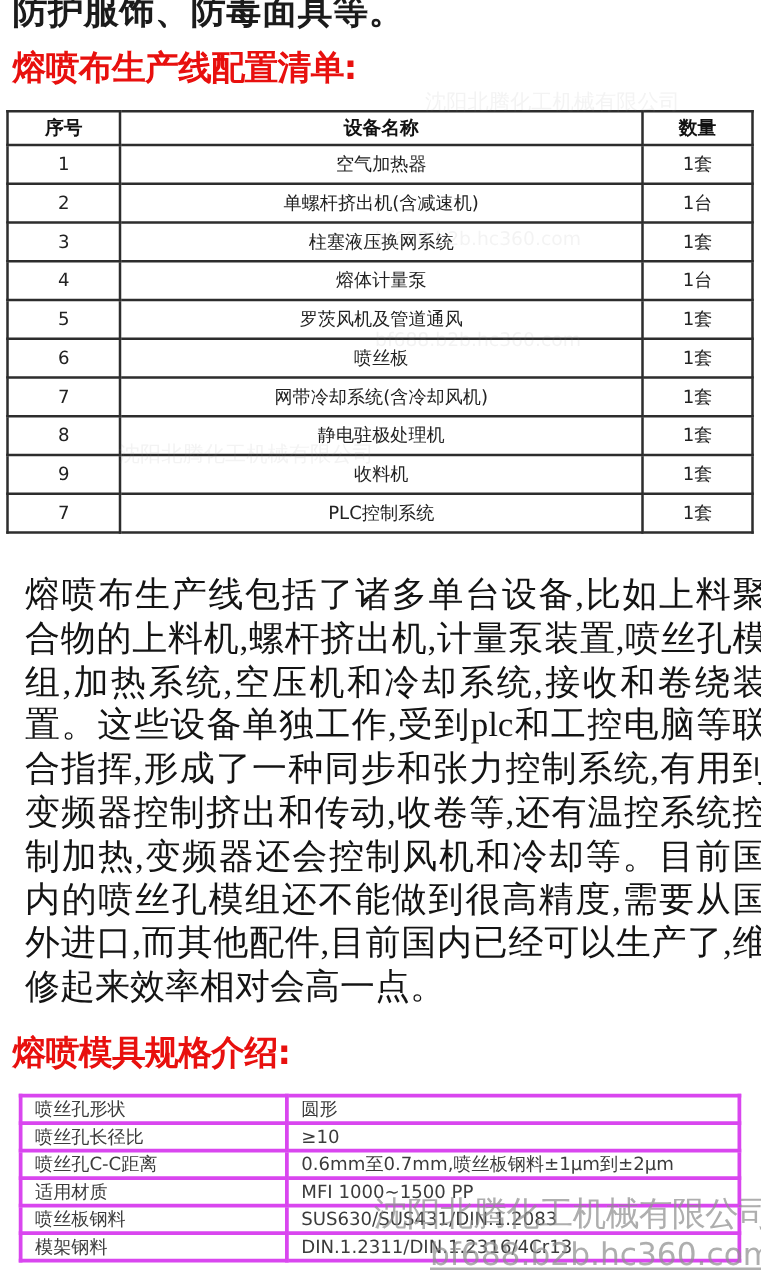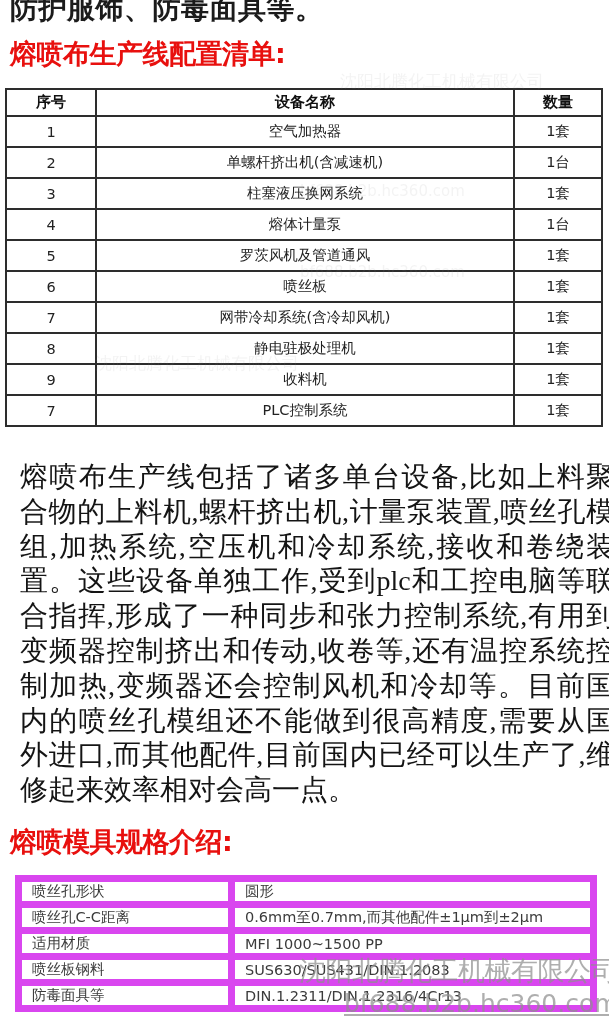--- a/index.html
+++ b/index.html
@@ -44,21 +44,21 @@
     font-size:28px;line-height:34.8px;color:#141414;font-weight:500;
     text-align:justify;text-justify:inter-ideograph;font-family:Liberation Serif, serif;
   }
   
   table.spec{
     position:absolute;top:875px;left:15px;width:575px;
     border-collapse:collapse;table-layout:fixed;
     font-size:14.5px;color:#3b3b3b;
   }
   table.spec td{
-    height:19px;border:7px solid #d946ef;
+    height:19px;border:3px solid #d946ef;
     padding:0 4px 0 10px;text-align:left;vertical-align:middle;
     white-space:nowrap;overflow:hidden;
   }
   
   .wm{position:absolute;color:#8f8f8f;white-space:nowrap;pointer-events:none;}
   .wm-company{top:953px;left:299px;font-size:27px;opacity:0.72;letter-spacing:-0.5px;}
   .wm-url{top:989px;left:344px;font-size:25px;opacity:0.72;text-decoration:underline;}
   .wm-faint{font-size:17px;opacity:0.10;}
   .wm-f1{top:70px;left:340px;}
   .wm-f2{top:182px;left:300px;font-size:15px;}
@@ -149,33 +149,37 @@
     <colgroup>
         <col style="width:213px">
         <col style="width:362px">
       </colgroup>
   <tbody>
         <tr>
           <td>喷丝孔形状</td>
           <td>圆形</td>
         </tr>
         <tr>
+          <td>喷丝孔长径比</td>
+          <td>≥10</td>
+        </tr>
+        <tr>
           <td>喷丝孔C-C距离</td>
-          <td>0.6mm至0.7mm,而其他配件±1μm到±2μm</td>
+          <td>0.6mm至0.7mm,喷丝板钢料±1μm到±2μm</td>
         </tr>
         <tr>
           <td>适用材质</td>
           <td>MFI 1000~1500 PP</td>
         </tr>
         <tr>
           <td>喷丝板钢料</td>
           <td>SUS630/SUS431/DIN.1.2083</td>
         </tr>
         <tr>
-          <td>防毒面具等</td>
+          <td>模架钢料</td>
           <td>DIN.1.2311/DIN.1.2316/4Cr13</td>
         </tr>
       </tbody>
     </table>
 
   <div class="wm wm-faint wm-f1">沈阳北腾化工机械有限公司</div>
   <div class="wm wm-faint wm-f2">bf688.b2b.hc360.com</div>
   <div class="wm wm-faint wm-f3">bf688.b2b.hc360.com</div>
   <div class="wm wm-faint wm-f4">沈阳北腾化工机械有限公司</div>
 

